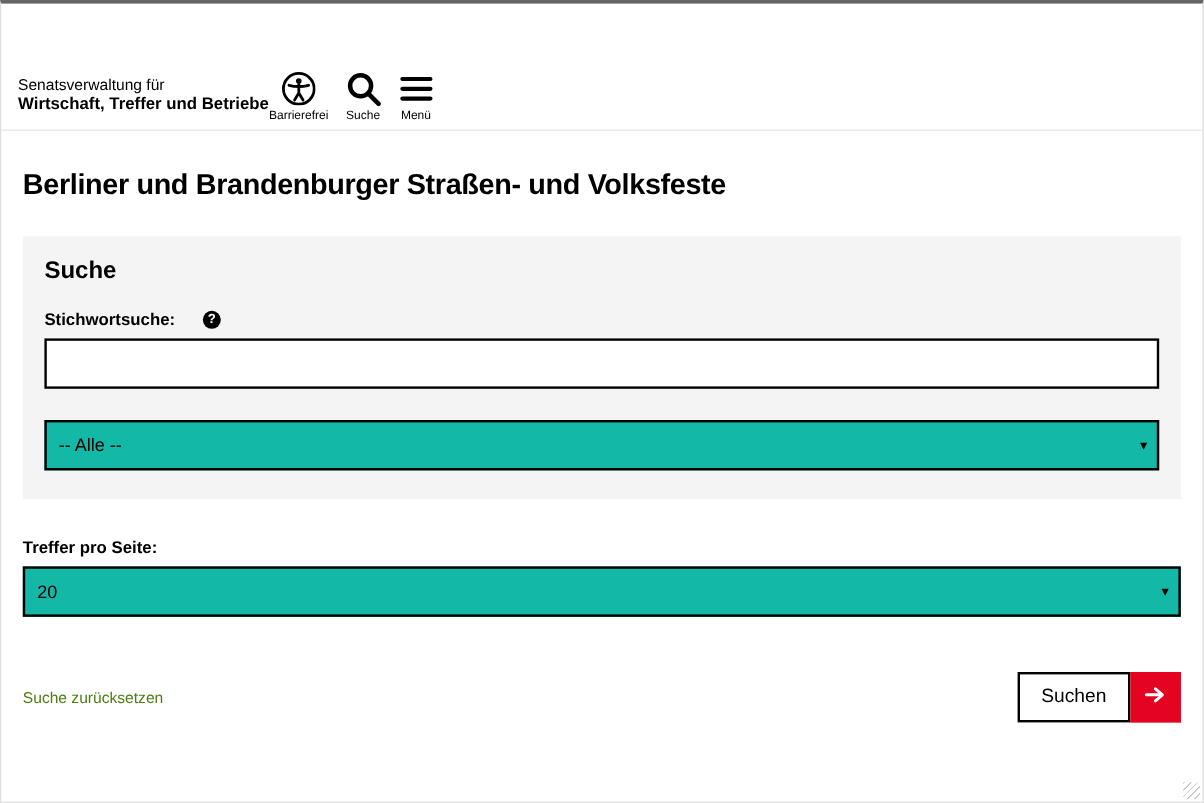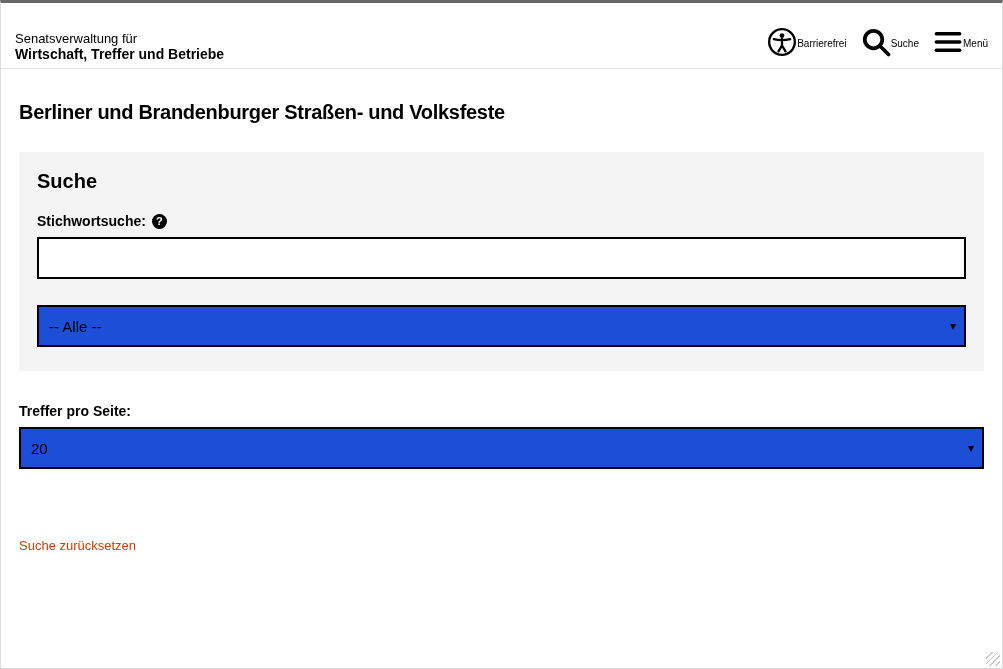--- a/index.html
+++ b/index.html
@@ -1,48 +1,48 @@
 <!DOCTYPE html>
 <html><head>
 <meta charset="utf-8">
 <style>
   * { box-sizing: border-box; margin: 0; padding: 0; }
   html, body { width: 1003px; height: 669px; font-family: Arial, Helvetica, sans-serif; background: #fff; color: #000; }
   body { border: 1px solid #ddd; border-top: 3px solid #666; position: relative; }
 
-  .header { display: flex; align-items: flex-start; justify-content: space-between; padding: 24px 14px 6px 14px; border-bottom: 1px solid #e5e5e5; }
+  .header { display: flex; align-items: flex-start; padding: 24px 14px 6px 14px; border-bottom: 1px solid #e5e5e5; margin-top: 32px; }
   .header-left { padding-top: 4px; }
   .header-line1 { font-size: 13px; }
   .header-line2 { font-size: 14px; font-weight: bold; }
   .header-right { display: flex; gap: 14px; align-items: flex-start; }
-  .hdr-btn { display: flex; flex-direction: row; align-items: center; cursor: pointer; }
+  .hdr-btn { display: flex; flex-direction: column; align-items: center; cursor: pointer; }
   .hdr-btn .lbl { font-size: 10px; margin-top: 2px; }
   .hdr-icon { width: 30px; height: 30px; display: flex; align-items: center; justify-content: center; }
 
   .main { padding: 20px 18px 0 18px; }
-  .page-title { font-size: 20px; font-weight: 800; margin: 12px 0 28px 0; letter-spacing: -0.3px; }
+  .page-title { font-size: 24px; font-weight: 800; margin: 12px 0 28px 0; letter-spacing: -0.3px; }
 
   .search-panel { background: #f4f4f4; padding: 18px 18px 24px 18px; }
   .panel-title { font-size: 20px; font-weight: 800; margin-bottom: 20px; }
 
-  .field-label { font-size: 14px; font-weight: 700; margin-bottom: 8px; display: flex; align-items: center; gap: 6px; }
+  .field-label { font-size: 14px; font-weight: 700; margin-bottom: 8px; display: flex; align-items: center; gap: 23px; }
   .help-badge { width: 15px; height: 15px; border-radius: 50%; background: #000; color: #fff; font-size: 11px; font-weight: 700; display:inline-flex; align-items:center; justify-content:center; line-height:1; }
 
   .text-input { width: 100%; height: 42px; border: 2px solid #000; background:#fff; font-size: 15px; padding: 0 10px; }
   .select-wrap { position: relative; }
-  .select { width: 100%; height: 42px; border: 2px solid #000; background:#1d4ed8; font-size: 15px; padding: 0 10px; appearance:none; -webkit-appearance:none; }
+  .select { width: 100%; height: 42px; border: 2px solid #000; background:#14b8a6; font-size: 15px; padding: 0 10px; appearance:none; -webkit-appearance:none; }
   .select-caret { position:absolute; right:10px; top:50%; transform:translateY(-50%); pointer-events:none; font-size:12px;}
   .gap-lg { height: 26px; }
 
   .outer-block { padding: 0 0px; margin-top: 32px; }
   .outer-block .field-label { padding-left: 0; }
   .outer-block .select, .outer-block .text-input { }
 
   .footer-row { display:flex; justify-content: space-between; align-items: center; margin-top: 46px; }
-  .reset-link { color: #c2410c; font-size: 13px; text-decoration: none; cursor:pointer;margin-top:23px; }
+  .reset-link { color: #4d7c0f; font-size: 13px; text-decoration: none; cursor:pointer; }
   .submit-wrap { display:flex; }
   .submit-btn { height: 42px; border:2px solid #000; background:#fff; font-size:16px; padding: 0 18px; cursor:pointer; font-weight:400;}
   .submit-arrow { width:42px; height:42px; background:#e40422; display:flex; align-items:center; justify-content:center; border:2px solid #e40422; border-left:none; cursor:pointer;}
 
   
   .grip { position:absolute; right:2px; bottom:2px; width:14px; height:14px;
           background: repeating-linear-gradient(135deg, #999 0 1px, transparent 1px 4px); opacity:.5;}
 </style>
 </head>
 <body>
@@ -112,16 +112,27 @@
     <div class="select-wrap">
       <select class="select">
         <option>20</option>
       </select>
       <span class="select-caret">▾</span>
     </div>
   </div>
 
   <div class="footer-row">
     <a class="reset-link">Suche zurücksetzen</a>
+    <div class="submit-wrap">
+      <button class="submit-btn">Suchen</button>
+      <div class="submit-arrow">
+        <span>
+          <svg width="20" height="20" viewBox="0 0 24 24">
+              <line x1="4" y1="12" x2="18" y2="12" stroke="#fff" stroke-width="3" stroke-linecap="round"></line>
+              <polyline points="13,6 20,12 13,18" fill="none" stroke="#fff" stroke-width="3" stroke-linecap="round" stroke-linejoin="round"></polyline>
+            </svg>
+        </span>
+      </div>
+    </div>
   </div>
 </div>
 
 <div class="grip"></div>
 
 </body></html>

